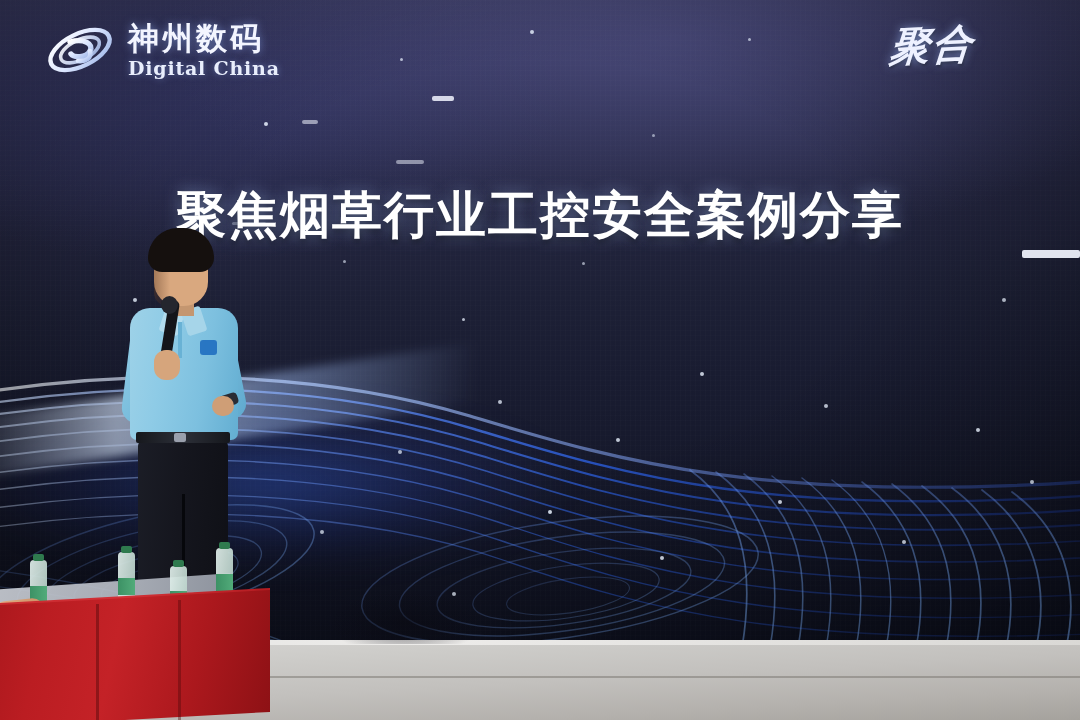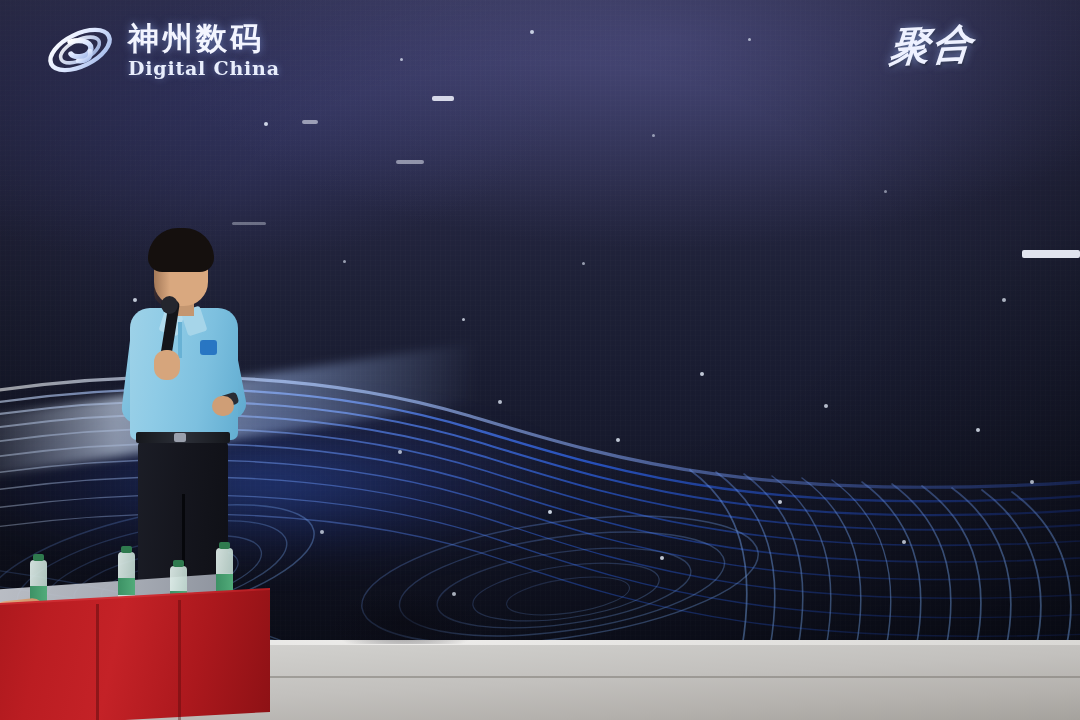--- a/index.html
+++ b/index.html
@@ -315,20 +315,21 @@
     <span class="logo-text">
       <span class="logo-cn">神州数码</span>
       <span class="logo-en">Digital China</span>
     </span>
   </div>
 
   <div class="slogan-block">
     <div class="slogan-brush">聚合</div>
   </div>
 
+  <div class="slide-title">聚焦烟草行业工控安全案例分享</div>
 
   <div class="speaker">
     <span class="sp-pants"></span>
     <span class="sp-leg-split"></span>
     <span class="sp-arm-l"></span>
     <span class="sp-arm-r"></span>
     <span class="sp-shirt"></span>
     <span class="sp-collar-l"></span>
     <span class="sp-collar-r"></span>
     <span class="sp-placket"></span>

